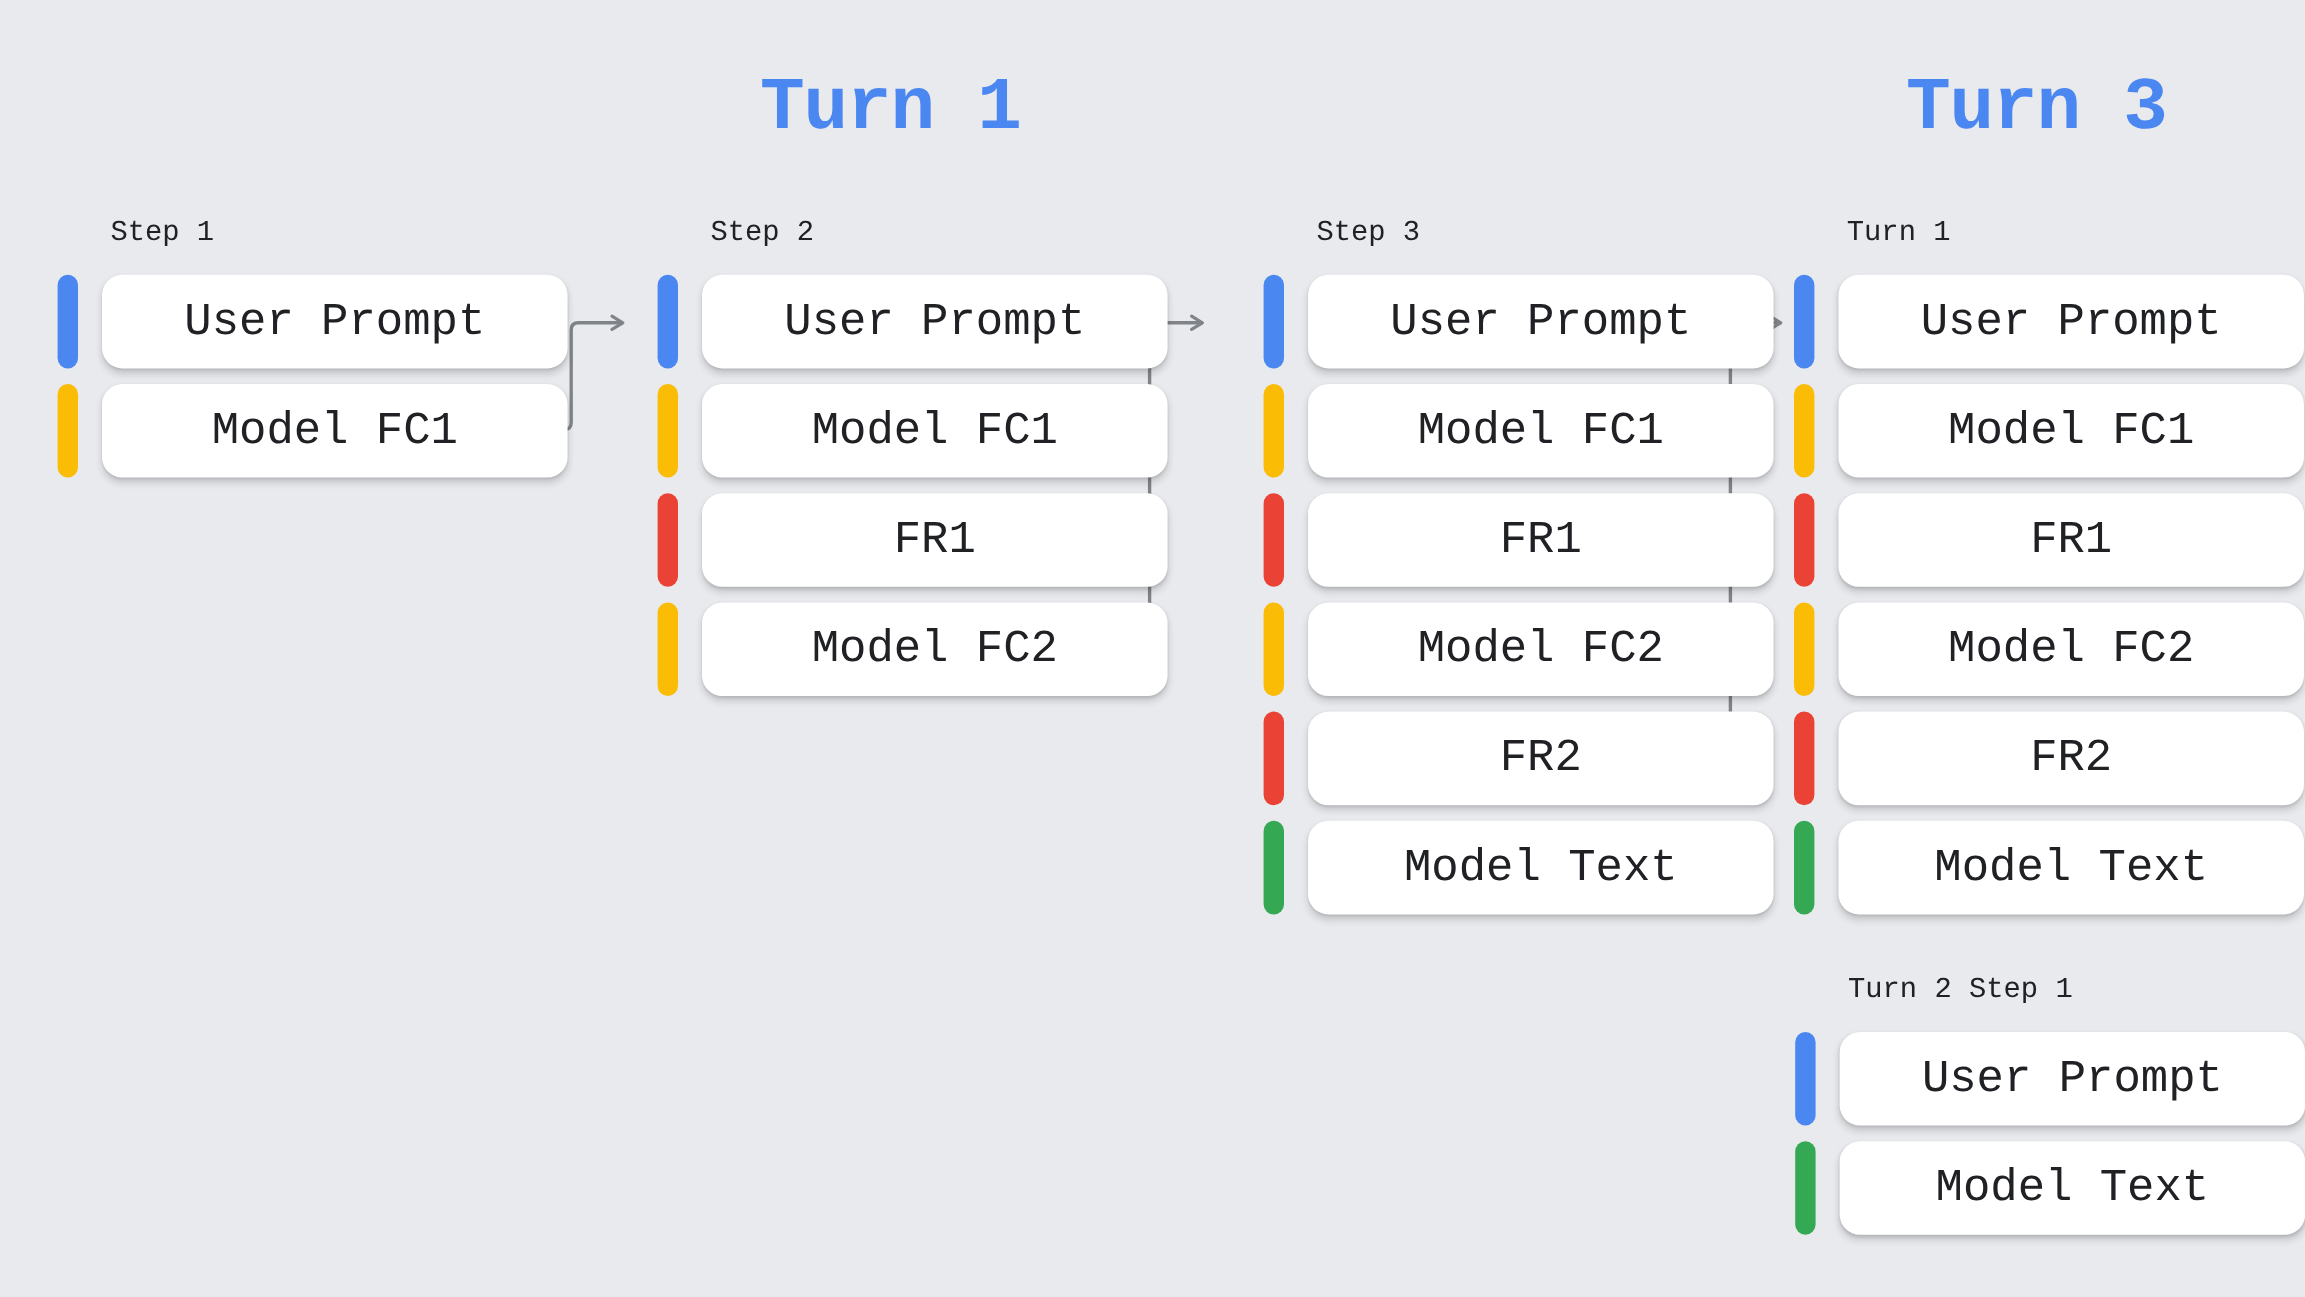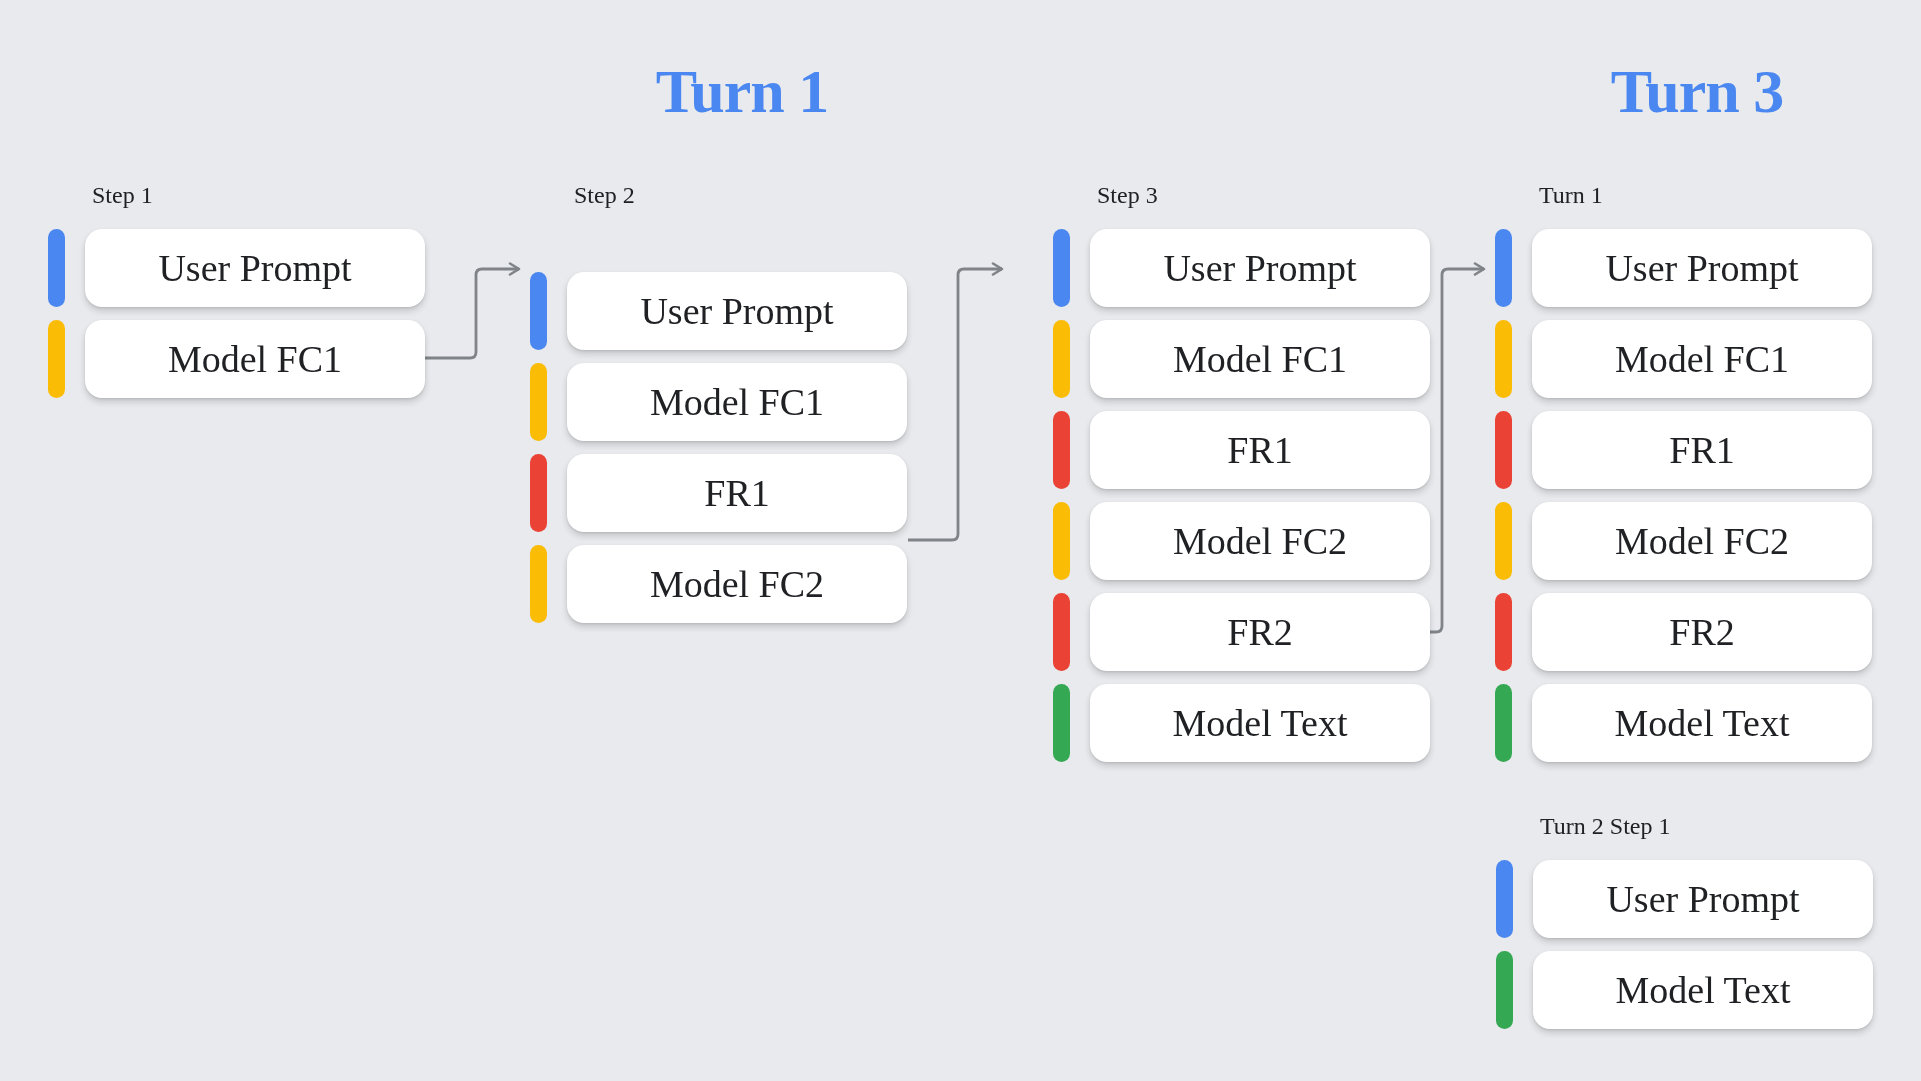--- a/index.html
+++ b/index.html
@@ -1,46 +1,46 @@
 <!DOCTYPE html>
 <html><head>
 <meta charset="utf-8">
 <style>
   html,body { margin:0; padding:0; }
   .canvas {
     position:relative; width:1921px; height:1081px;
     background:#e8eaed; overflow:hidden;
-    font-family:Liberation Serif, serif; color:#202124;
+    font-family:Liberation Mono, monospace; color:#202124;
   }
   .heading {
     position:absolute; top:60px; transform:translateX(-50%);
     font-size:62px; font-weight:700; letter-spacing:-1px;
     color:#4b87f0; white-space:nowrap; line-height:1;
   }
   .heading.h1 { left:742px; }
   .heading.h2 { left:1697px; }
   .column { position:absolute; display:flex; flex-direction:column; }
   .col-step1 { left:48px;  top:182px; }
-  .col-step2 { left:530px; top:182px;gap:43px; }
+  .col-step2 { left:548px; top:182px; }
   .col-step3 { left:1053px; top:182px; }
   .col-turn1 { left:1495px; top:182px; }
   .col-turn2step1 { left:1496px; top:813px; }
   .col-label {
     height:26px; line-height:26px; margin:0 0 21px 44px;
     font-size:24px; color:#202124; white-space:nowrap;
   }
   .rows { display:flex; flex-direction:column; gap:13px; }
   .row { display:flex; gap:20px; height:78px; }
   .bar { width:17px; height:78px; border-radius:9px; background:#9aa0a6; flex:none; }
   .bar[data-color="blue"]   { background:#4b87f0; }
   .bar[data-color="yellow"] { background:#fbbc05; }
   .bar[data-color="red"]    { background:#ea4335; }
   .bar[data-color="green"]  { background:#34a853; }
   .card {
-    width:340px; height:78px; background:#ffffff; border-radius:17px;
+    width:388px; height:78px; background:#ffffff; border-radius:17px;
     display:flex; align-items:center; justify-content:center;
     box-shadow:0 4px 6px rgba(32,33,36,0.18), 0 1px 2px rgba(32,33,36,0.10);
     text-align:right;
   }
   .card-text { font-size:38px; color:#202124; white-space:nowrap; }
   .arrow-layer { position:absolute; left:0; top:0; }
 </style>
 </head>
 <body>
 

